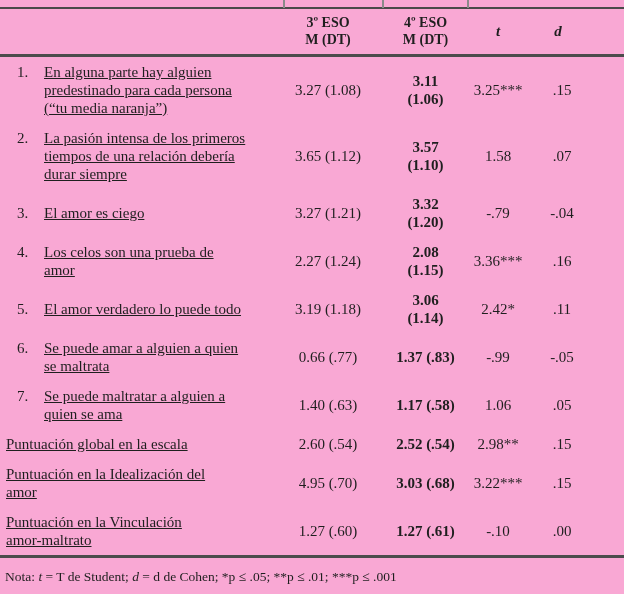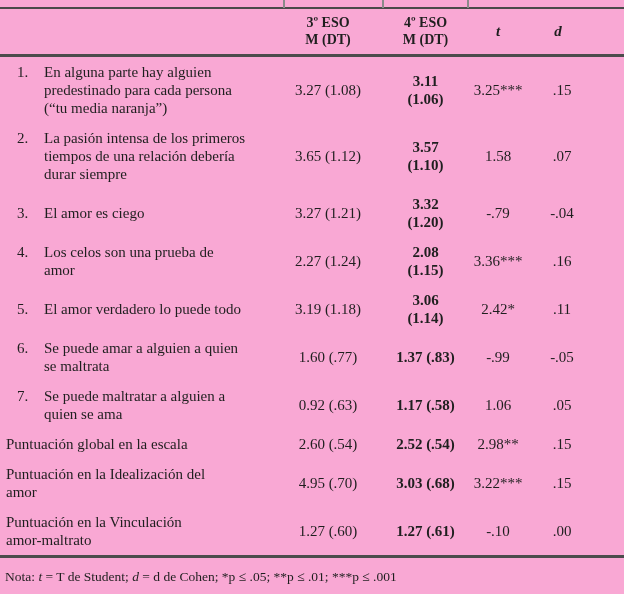--- a/index.html
+++ b/index.html
@@ -61,21 +61,21 @@
 
   tbody td {
     vertical-align: middle;
     padding: 6px 0;
   }
   tbody tr:last-child td { border-bottom: 3px solid #4c4c4c; }
 
   td.cell-label { text-align: left; }
   .labelflex { display: flex; align-items: flex-start; padding-left: 6px; }
   .rnum { flex: none; width: 38px; padding-left: 11px; box-sizing: border-box; }
-  .rlabel { white-space: pre-line; }
+  .rlabel { white-space: pre-line; text-decoration: underline; }
   td.cell-val { text-align: center; }
   td.cell-eso3 { padding-right: 10px; }
   td.cell-eso4 { white-space: pre-line; font-weight: bold; }
   td.cell-d { padding-right: 28px; }
 
   .note {
     position: absolute;
     left: 0; top: 562px;
     width: 560px;
     padding: 6px 0 0 5px;
@@ -197,35 +197,35 @@
       </tr>
 
       <tr>
         <td class="cell-label">
           <div class="labelflex">
             <span class="rnum">6.</span>
             <span class="rlabel">Se puede amar a alguien a quien
 se maltrata</span>
           </div>
         </td>
-        <td class="cell-val cell-eso3">1.60 (.77)</td>
+        <td class="cell-val cell-eso3">0.66 (.77)</td>
         <td class="cell-val cell-eso4">1.37 (.83)</td>
         <td class="cell-val">-.99</td>
         <td class="cell-val cell-d">-.05</td>
       </tr>
 
       <tr>
         <td class="cell-label">
           <div class="labelflex">
             <span class="rnum">7.</span>
             <span class="rlabel">Se puede maltratar a alguien a
 quien se ama</span>
           </div>
         </td>
-        <td class="cell-val cell-eso3">0.92 (.63)</td>
+        <td class="cell-val cell-eso3">1.40 (.63)</td>
         <td class="cell-val cell-eso4">1.17 (.58)</td>
         <td class="cell-val">1.06</td>
         <td class="cell-val cell-d">.05</td>
       </tr>
 
       <tr>
         <td class="cell-label">
           <div class="labelflex">
             <span class="rlabel">Puntuación global en la escala</span>
           </div>

